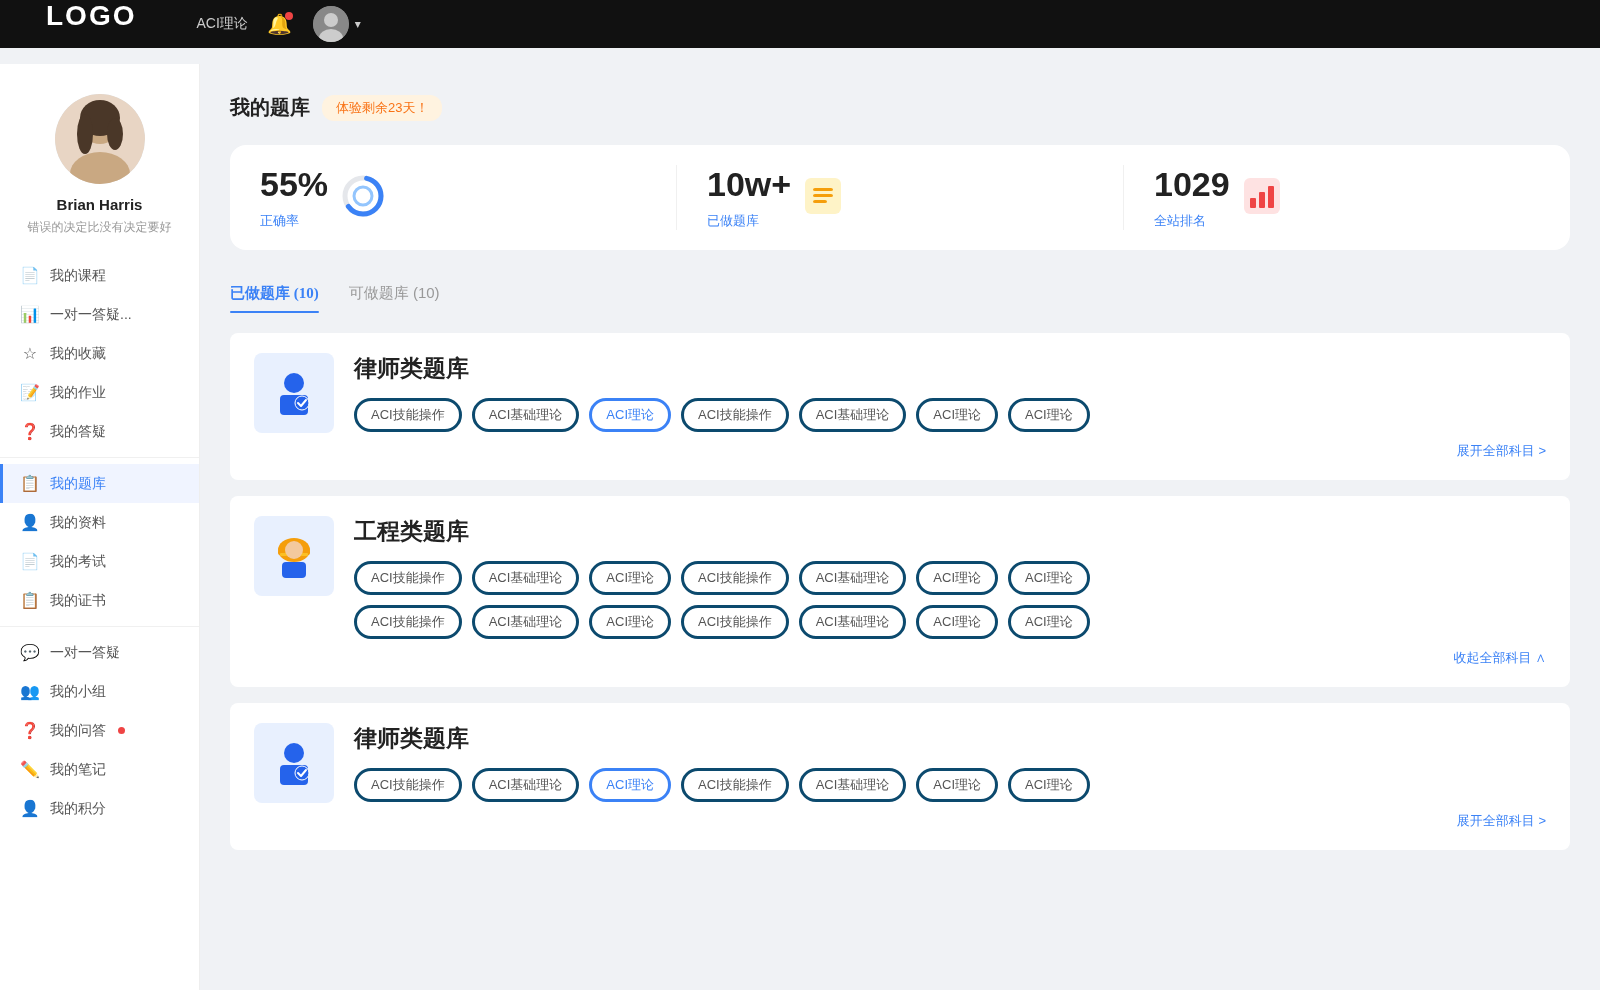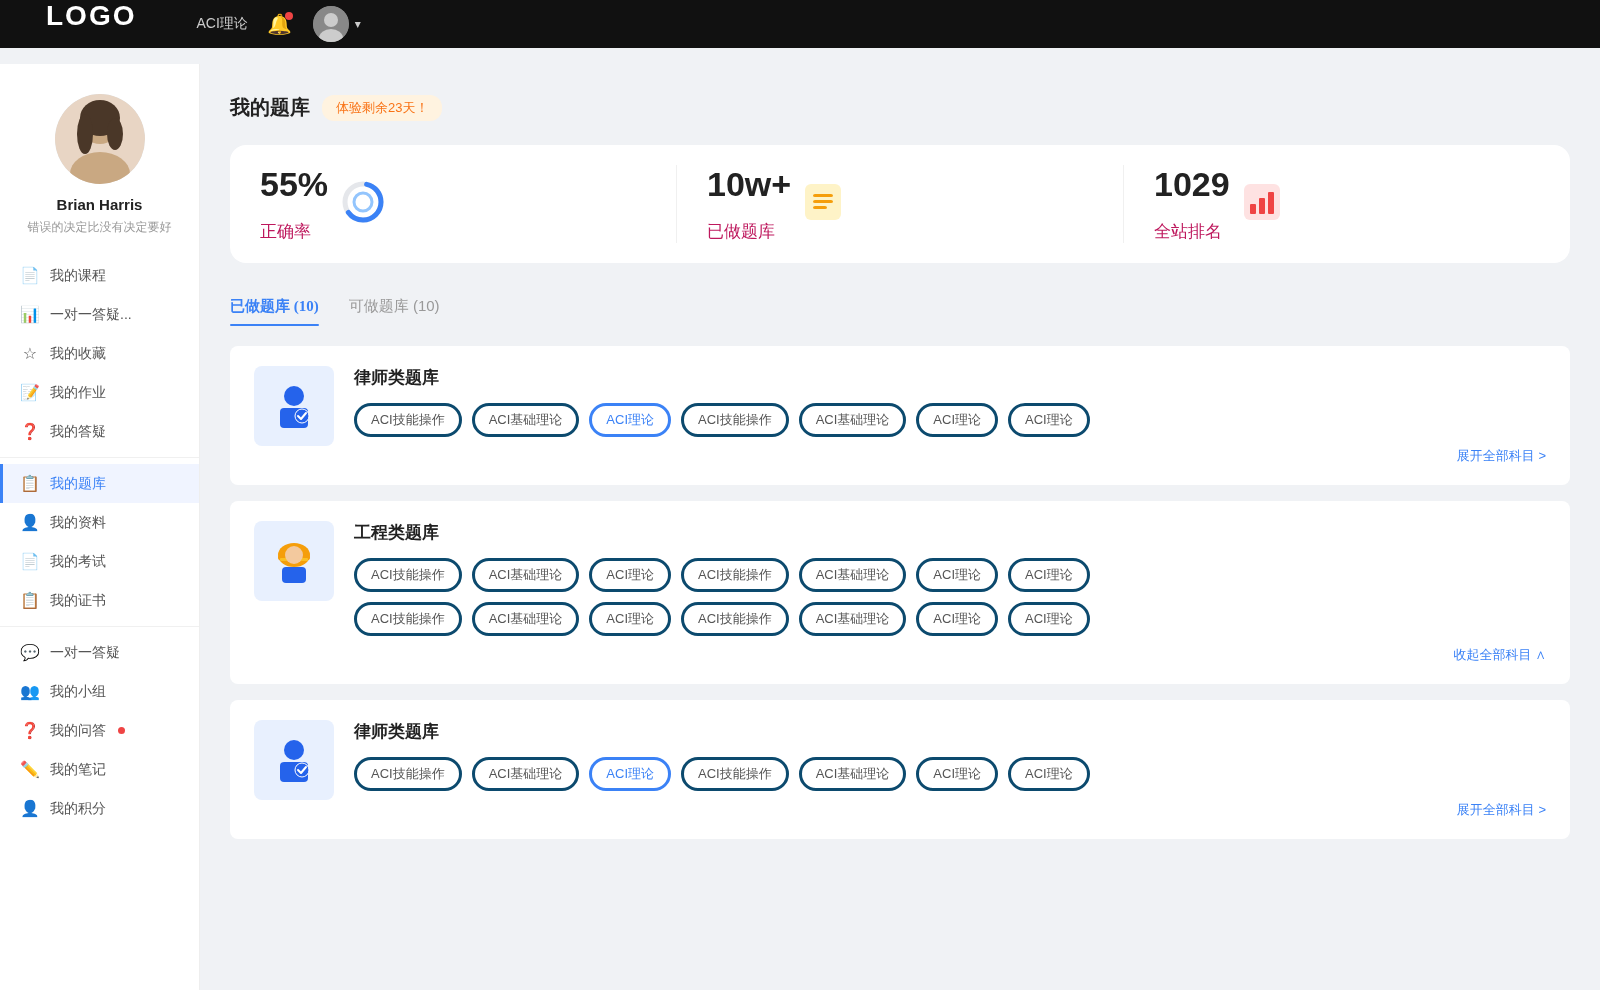--- a/index.html
+++ b/index.html
@@ -217,23 +217,23 @@
       padding: 0 30px;
       border-right: 1px solid #f0f0f0;
     }
     .stat-item:last-child { border-right: none; }
     .stat-value {
       font-size: 34px;
       font-weight: 700;
       color: #222;
     }
     .stat-label {
-      font-size: 17px;
-      color: #be185d;
-      margin-top: 16px;
+      font-size: 13px;
+      color: #3b82f6;
+      margin-top: 8px;
     }
     .stat-text-block {}
 
     
     .tabs {
       display: flex;
       gap: 0;
       margin-bottom: 20px;
     }
     .tab {
@@ -270,21 +270,21 @@
     }
     .qbank-icon-wrap {
       width: 80px; height: 80px;
       background: #e8f0fe;
       border-radius: 8px;
       display: flex; align-items: center; justify-content: center;
       flex-shrink: 0;
     }
     .qbank-info { flex: 1; }
     .qbank-title {
-      font-size: 17px;
+      font-size: 23px;
       font-weight: 600;
       color: #222;
       margin-bottom: 14px;
     }
     .qbank-tags {
       display: flex;
       flex-wrap: wrap;
       gap: 10px;
       margin-bottom: 10px;
     }

